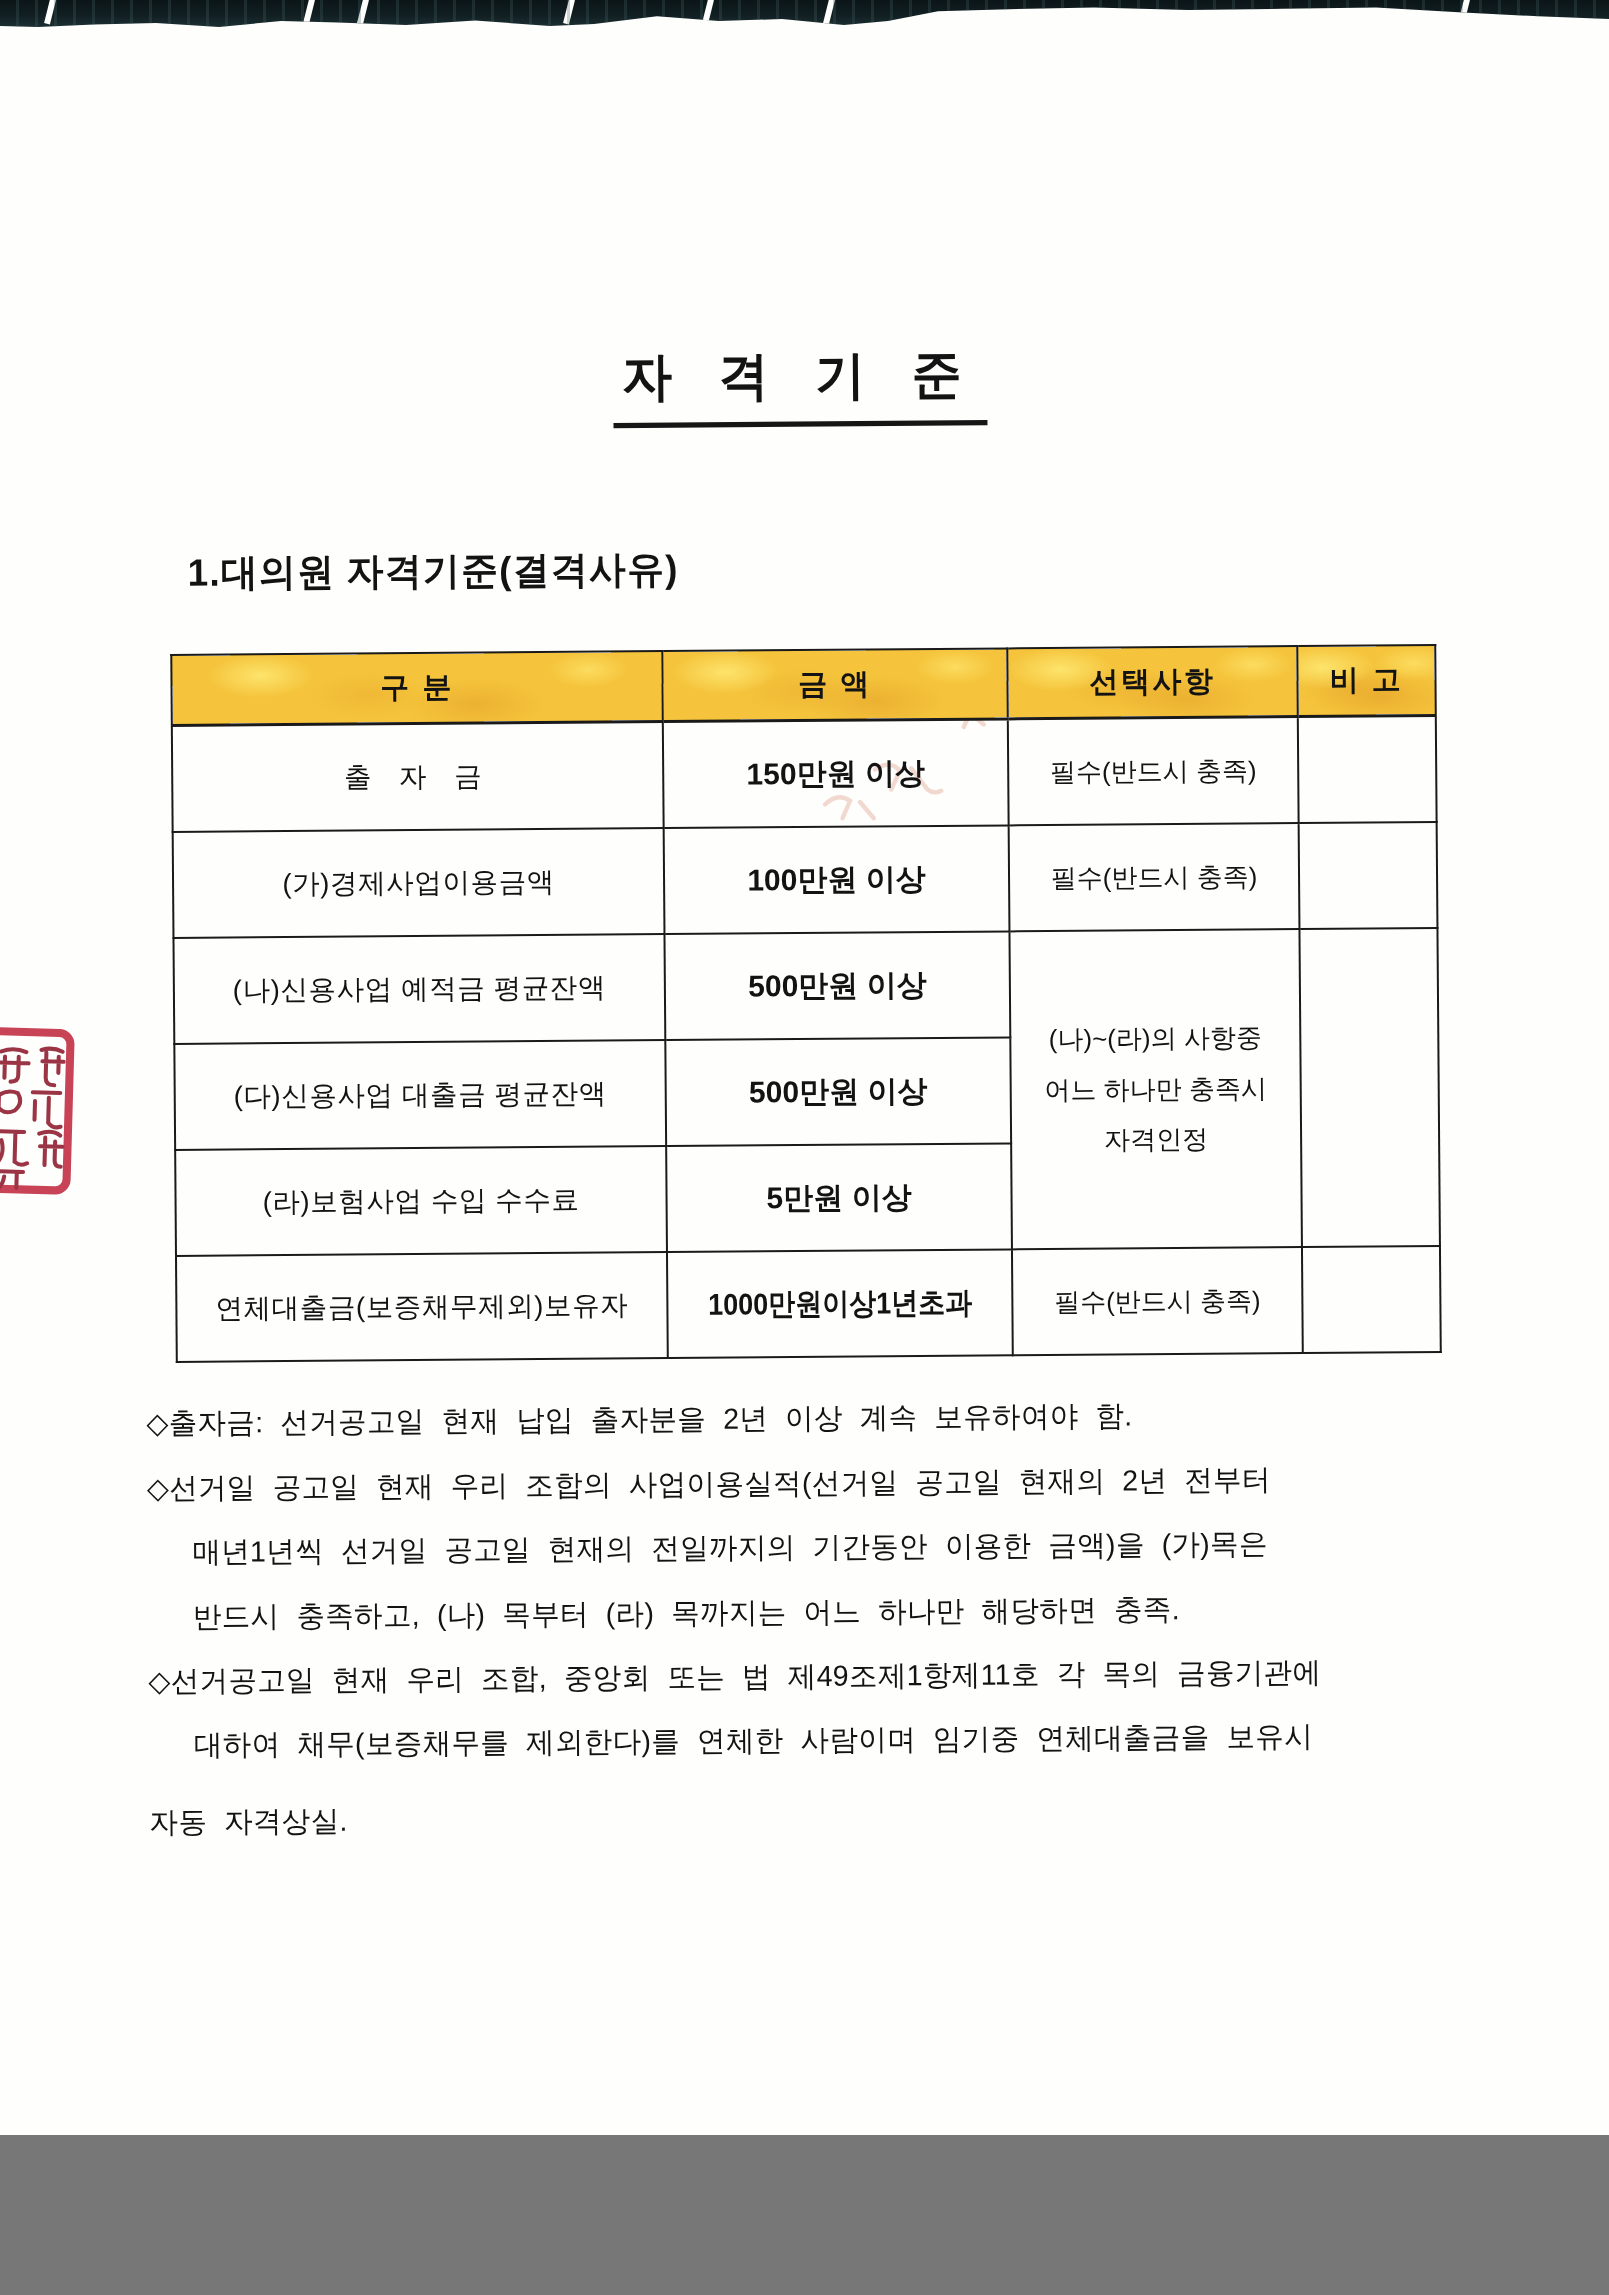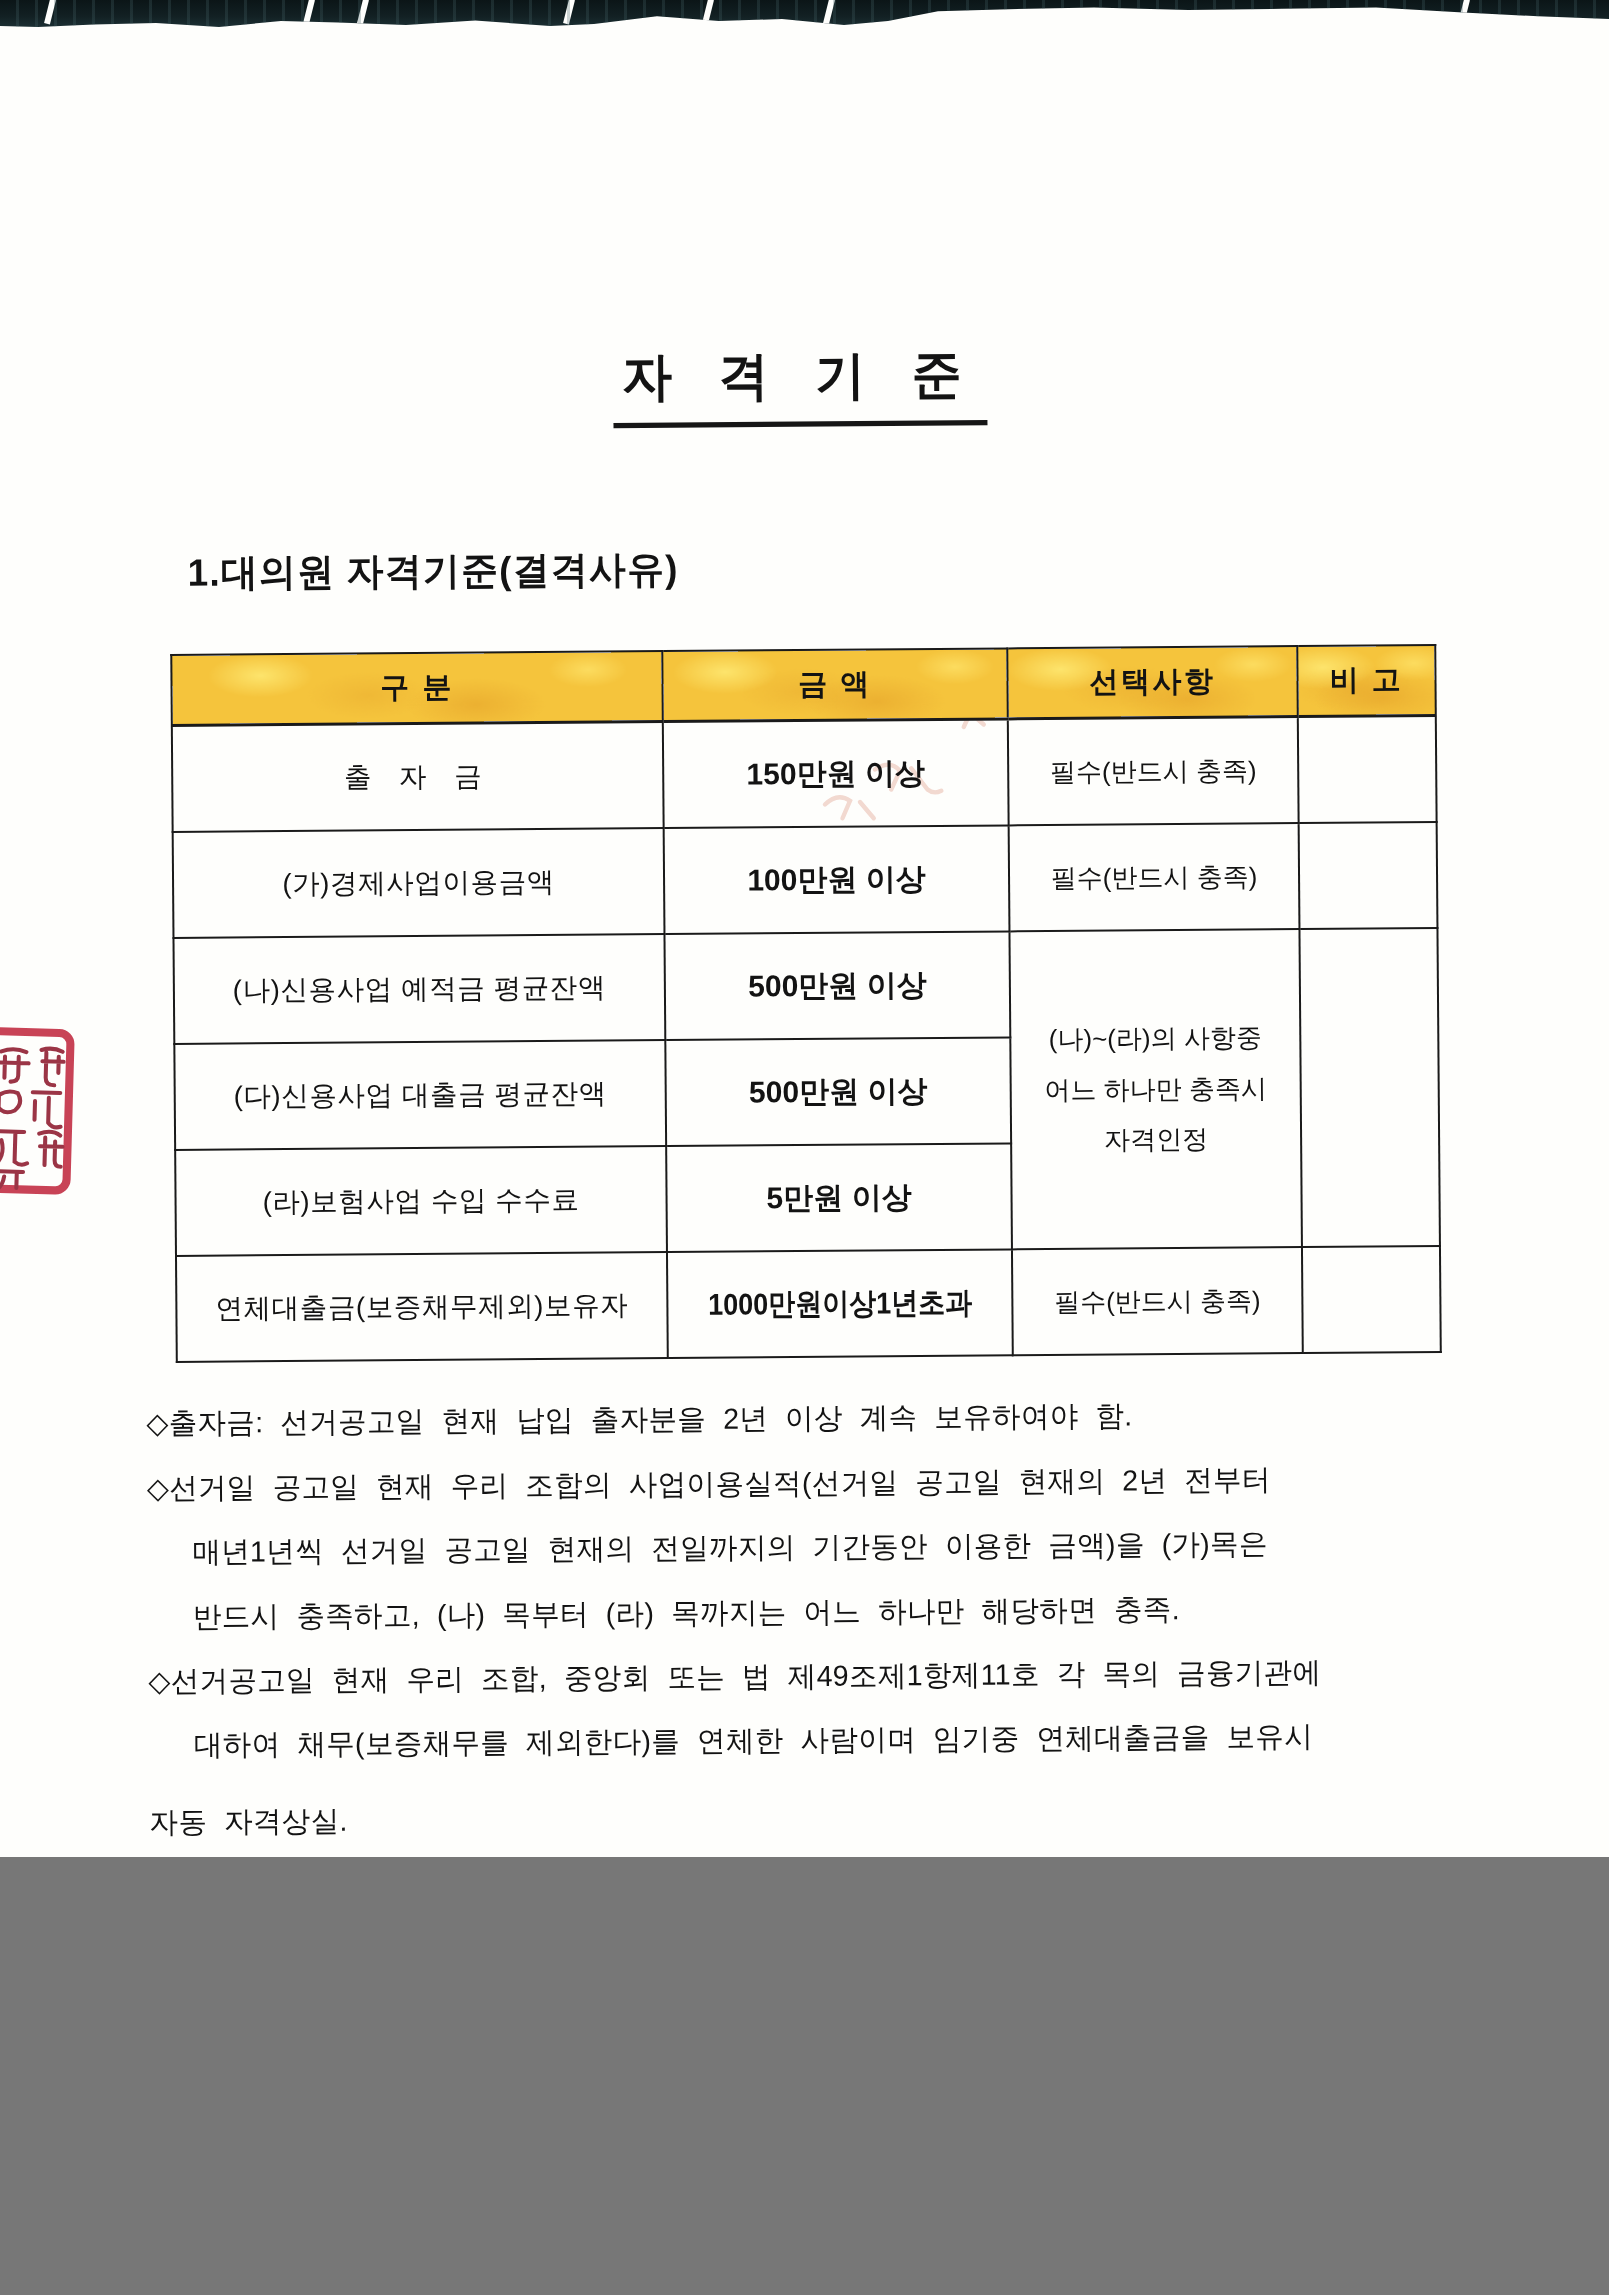--- a/index.html
+++ b/index.html
@@ -1,18 +1,18 @@
 <!DOCTYPE html>
 <html style="font-size:10px"><head>
 <meta charset="utf-8">
 <style>
   html,body{margin:0;padding:0;background:#777;}
   .page{
     position:relative;
-    width:1610px;height:1857px;
+    width:1610px;height:2135px;
     background:#fefefc;
     overflow:hidden;
     font-family:"Liberation Sans","DejaVu Sans",sans-serif;
     color:#131313;
   }
   
   .scan-band{
     position:absolute;left:0;top:0;width:1610px;height:29px;
     background:linear-gradient(180deg,#0b1517 0%,#122023 55%,#1d3236 100%);
     clip-path:polygon(0 0,1610px 0,1610px 19px,1538px 16.3px,1463px 12.5px,1376px 7.5px,1282px 8.8px,1188px 10px,1094px 7.5px,1000px 9.4px,938px 11.3px,888px 21px,844px 25px,782px 19px,719px 21px,657px 16.3px,594px 24px,550px 26px,475px 20.6px,406px 25px,338px 22.5px,281px 21px,219px 27px,156px 23px,94px 24.4px,38px 27px,0 26px);

